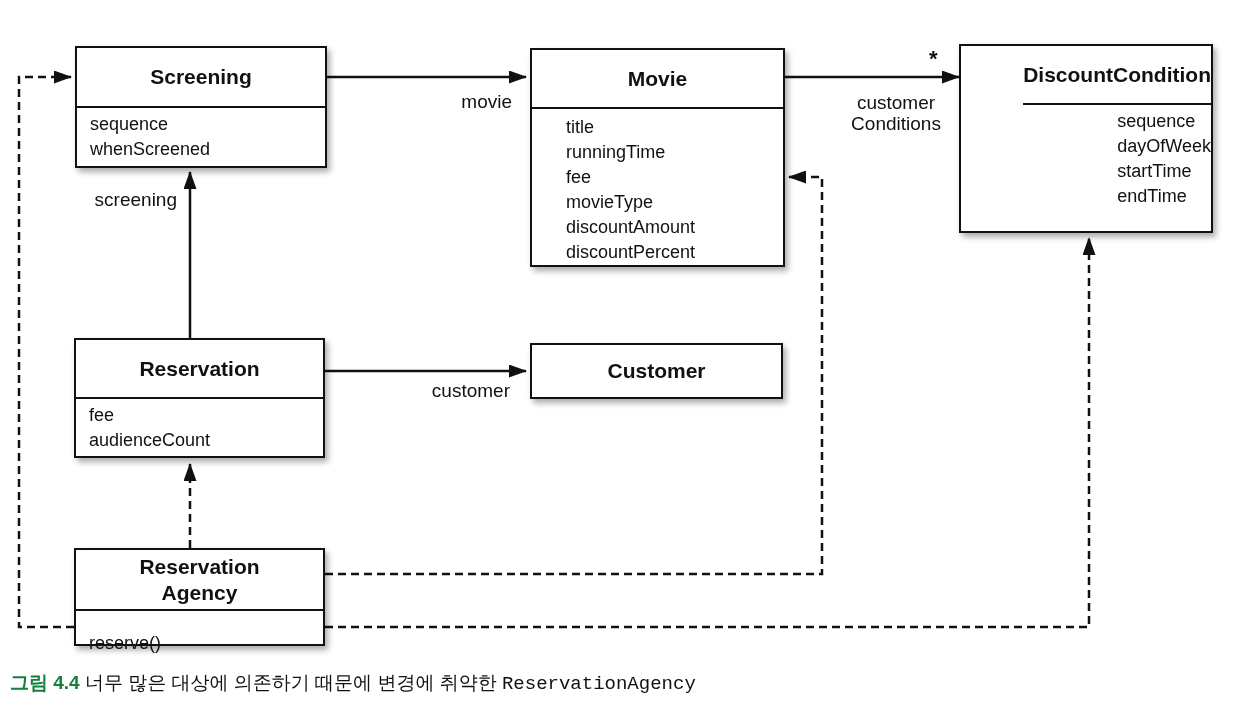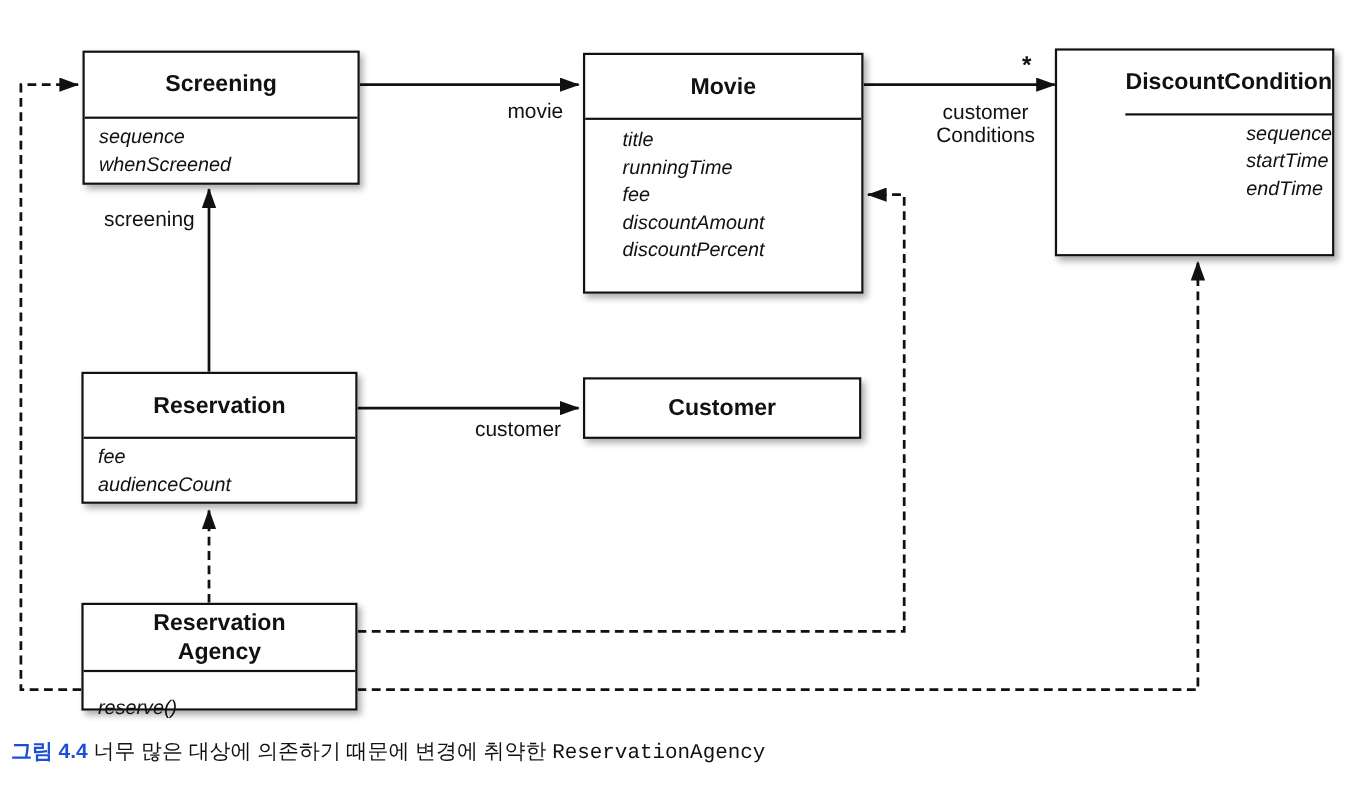--- a/index.html
+++ b/index.html
@@ -9,21 +9,21 @@
   }
   .uml-box{
     position:absolute;background:#ffffff;border:2px solid #111;box-sizing:border-box;
     box-shadow:3px 4px 6px rgba(0,0,0,0.33);display:flex;flex-direction:column;
   }
   .uml-title{
     flex:0 0 auto;display:flex;flex-direction:column;align-items:center;justify-content:center;
     font-weight:bold;font-size:21px;line-height:26px;border-bottom:2px solid #111;box-sizing:border-box;
   }
   .uml-title.no-divider{border-bottom:none;}
-  .uml-section{flex:1 1 auto;padding:4px 0 0 13px;box-sizing:border-box;font-style:italic;}
+  .uml-section{flex:1 1 auto;padding:4px 0 0 13px;box-sizing:border-box;}
   .uml-attr{font-size:18px;line-height:25px;white-space:nowrap;}
   .edge-label{position:absolute;font-size:19px;line-height:21px;white-space:nowrap;}
   .edge-label.right-align{text-align:right;}
   .edge-label.center-align{text-align:center;}
   .multiplicity{position:absolute;font-size:22px;font-weight:bold;}
   #arrow-layer{position:absolute;left:0;top:0;pointer-events:none;}
   #caption{position:absolute;left:10px;top:670px;font-size:19px;white-space:nowrap;}
   #caption .fig-label{font-weight:bold;}
   #caption .cap-code{font-family:Liberation Mono, monospace;font-size:19px;}
 </style>
@@ -57,29 +57,31 @@
       <div class="uml-attr">whenScreened</div>
     </div>
   </div>
 
   <div class="uml-box" style="left:530px;top:48px;width:255px;height:219px;">
     <div class="uml-title" style="height:59px;">Movie</div>
     <div class="uml-section" style="padding-top:6px;padding-left:34px;">
       <div class="uml-attr">title</div>
       <div class="uml-attr">runningTime</div>
       <div class="uml-attr">fee</div>
+      <div class="uml-attr">movieType</div>
       <div class="uml-attr">discountAmount</div>
       <div class="uml-attr">discountPercent</div>
     </div>
   </div>
 
   <div class="uml-box" style="left:959px;top:44px;width:254px;height:189px;align-items:flex-end;">
     <div class="uml-title" style="height:59px;">DiscountCondition</div>
     <div class="uml-section">
       <div class="uml-attr">sequence</div>
+      <div class="uml-attr">dayOfWeek</div>
       <div class="uml-attr">startTime</div>
       <div class="uml-attr">endTime</div>
     </div>
   </div>
 
   <div class="uml-box" style="left:74px;top:338px;width:251px;height:120px;">
     <div class="uml-title" style="height:59px;">Reservation</div>
     <div class="uml-section">
       <div class="uml-attr">fee</div>
       <div class="uml-attr">audienceCount</div>
@@ -103,18 +105,18 @@
   <div class="edge-label right-align" style="right:724px;top:91px;">movie</div>
   <div class="edge-label right-align" style="right:726px;top:380px;">customer</div>
   <div class="edge-label right-align" style="right:1059px;top:189px;">screening</div>
   <div class="edge-label center-align" style="left:835px;top:92px;width:122px;">
     <div>customer</div>
     <div>Conditions</div>
   </div>
   <div class="multiplicity" style="left:929px;top:46px;">*</div>
 
   <div id="caption">
-    <span class="fig-label" style="color: #1d4ed8;">그림 4.4</span>
+    <span class="fig-label" style="color: #15803d;">그림 4.4</span>
     <span class="cap-text">너무 많은 대상에 의존하기 때문에 변경에 취약한</span>
     <span class="cap-code">ReservationAgency</span>
   </div>
 
 </div>
 
 </body></html>

